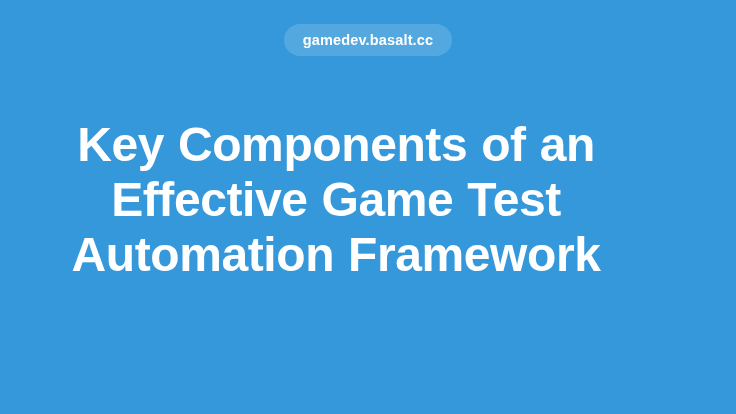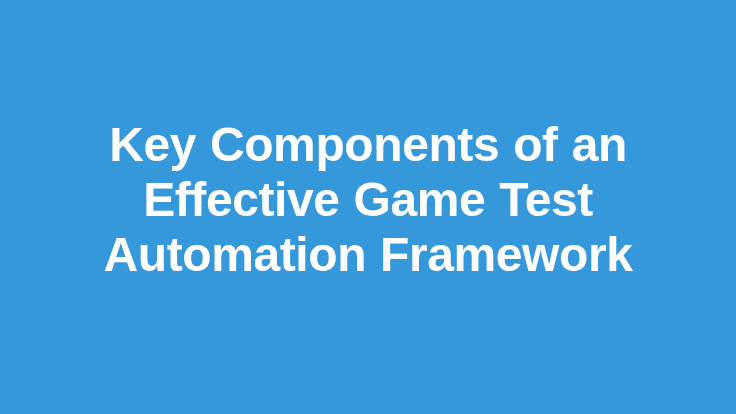--- a/index.html
+++ b/index.html
@@ -56,21 +56,21 @@
 
   
   .headline-wrap {
     position: absolute;
     top: 0;
     left: 0;
     right: 0;
     bottom: 0;
     display: flex;
     align-items: center;
-    justify-content: center;
+    justify-content: flex-start;
     padding: 34px 56px 50px 56px;
     box-sizing: border-box;
   }
 
   .headline {
     margin: 0;
     width: 560px;
     text-align: center;
     color: #ffffff;
     font-size: 48px;
@@ -78,18 +78,21 @@
     line-height: 55px;
     letter-spacing: -0.4px;
     word-spacing: 1px;
   }
 </style>
 </head>
 <body>
 
 <div class="card">
 
+  <div class="badge-row">
+    <div class="badge">gamedev.basalt.cc</div>
+  </div>
 
   <div class="headline-wrap">
     <h1 class="headline">Key Components of an Effective Game Test Automation Framework</h1>
   </div>
 
 </div>
 
 </body></html>

